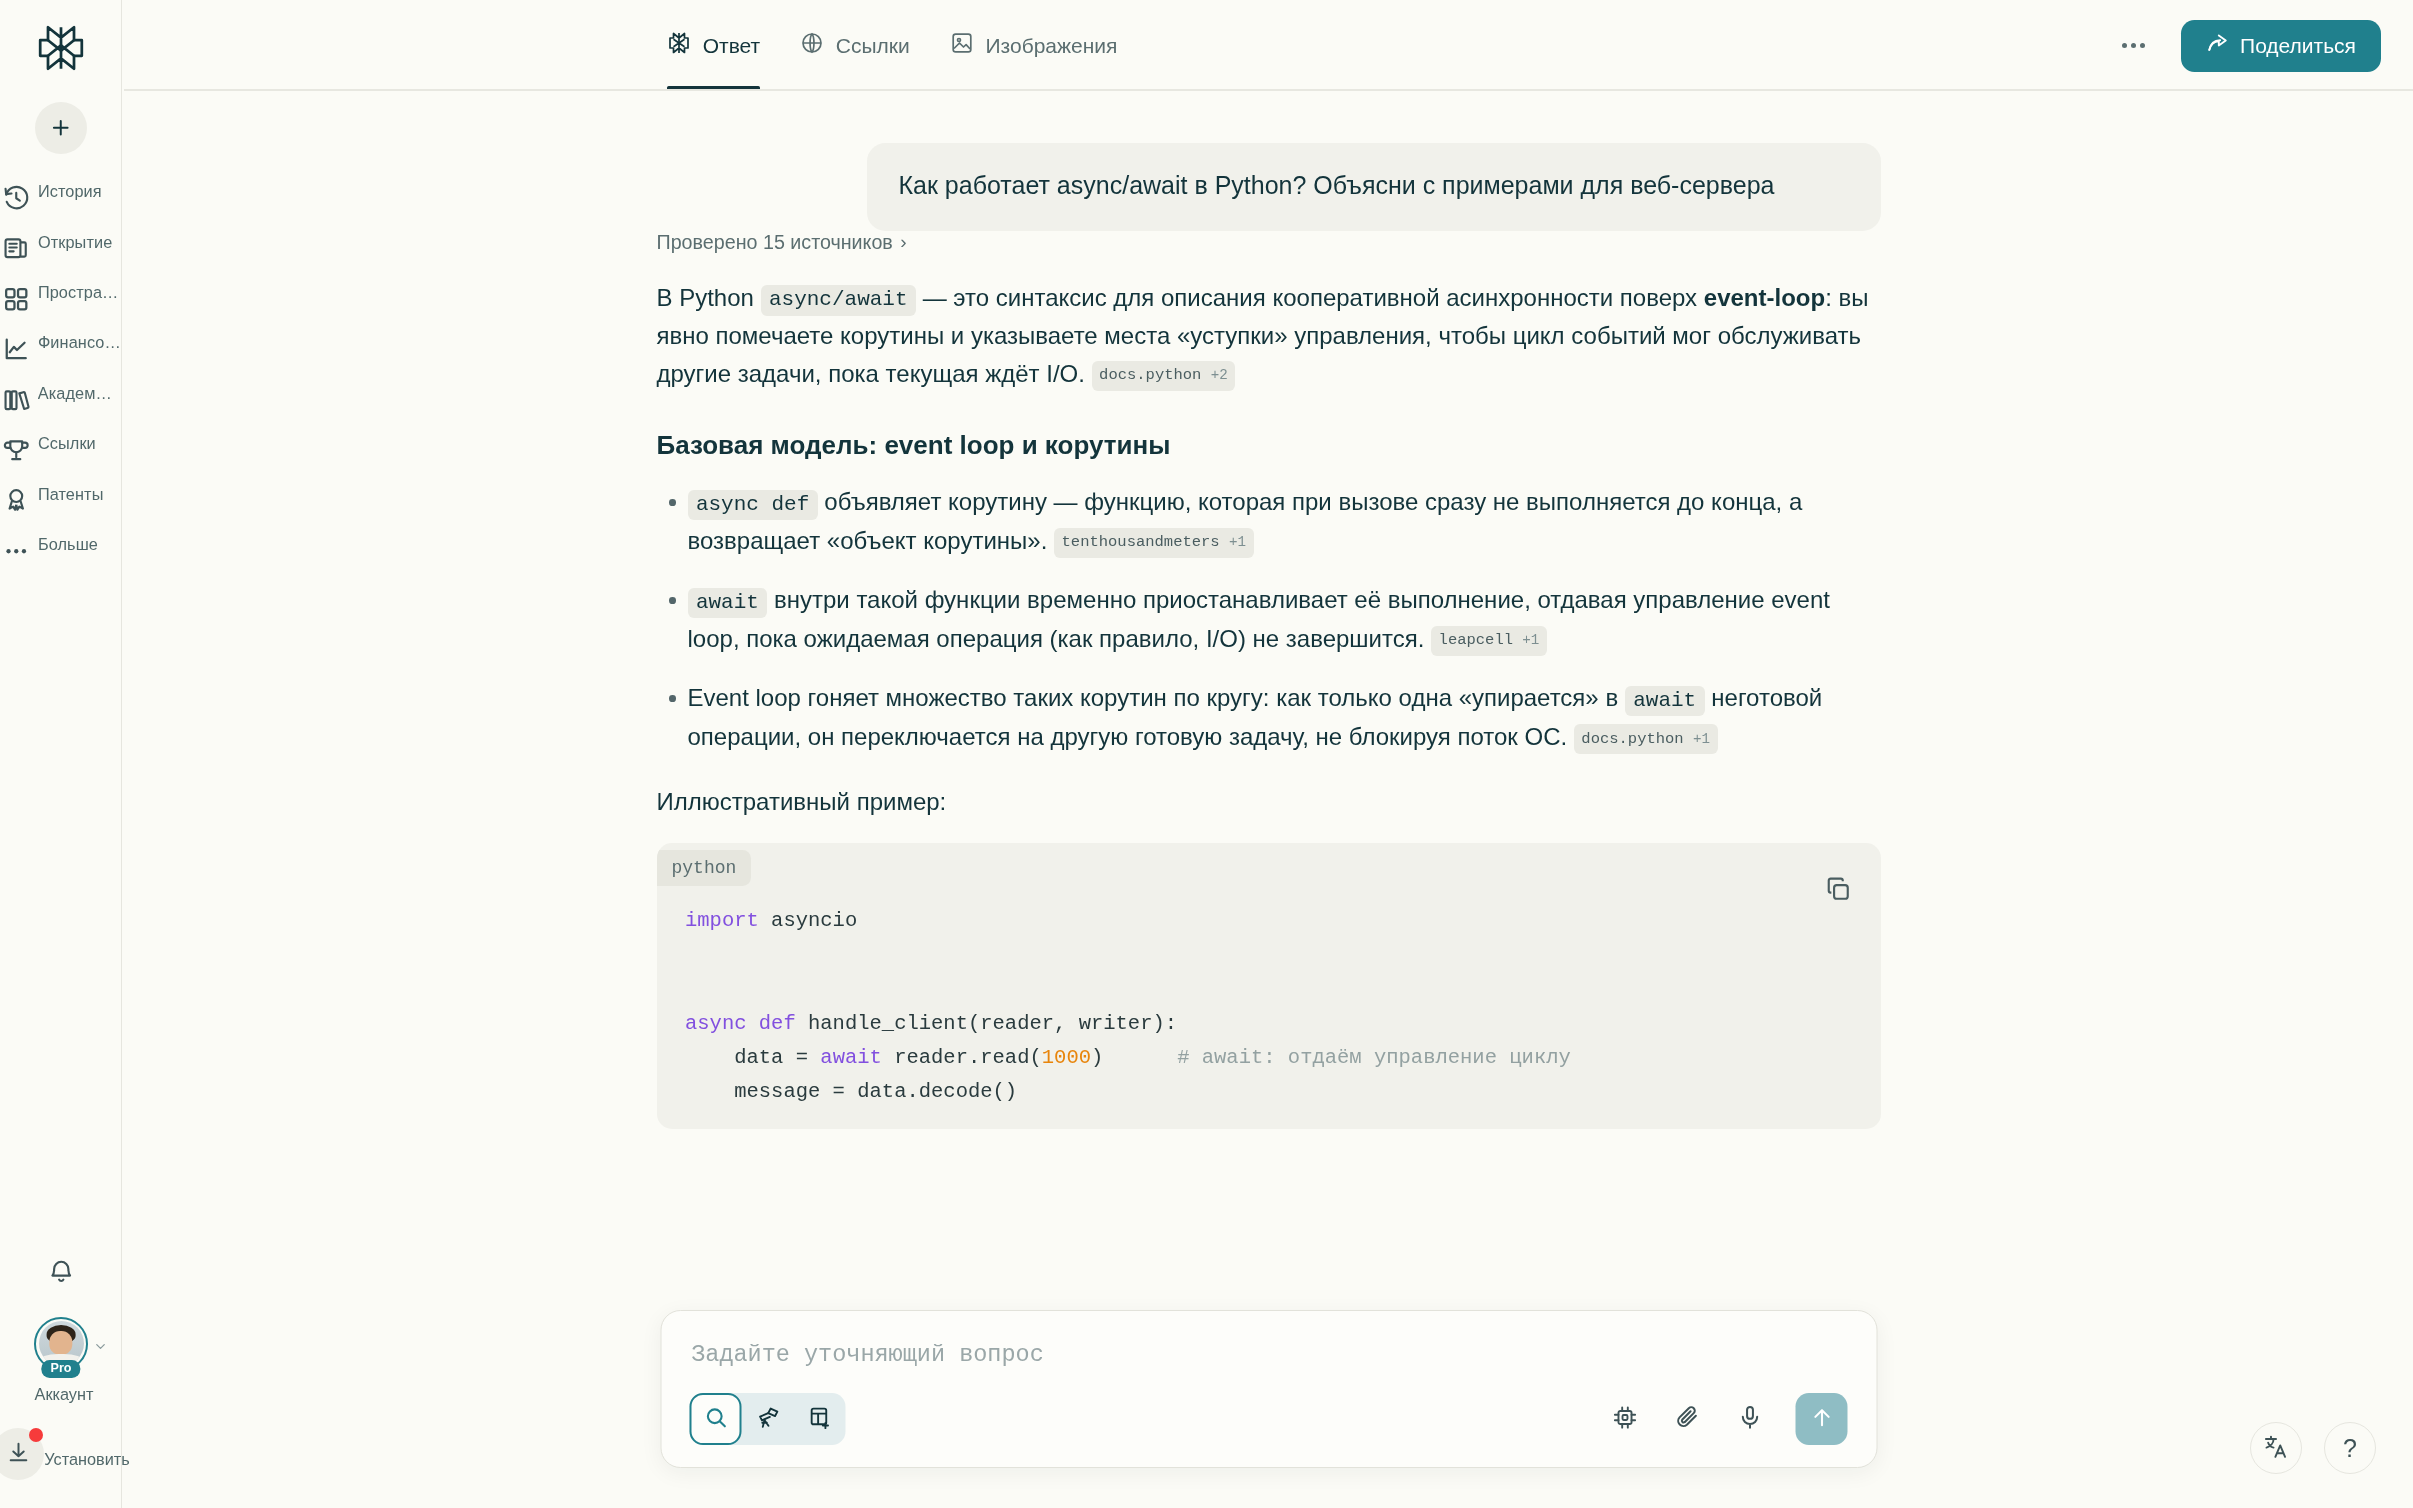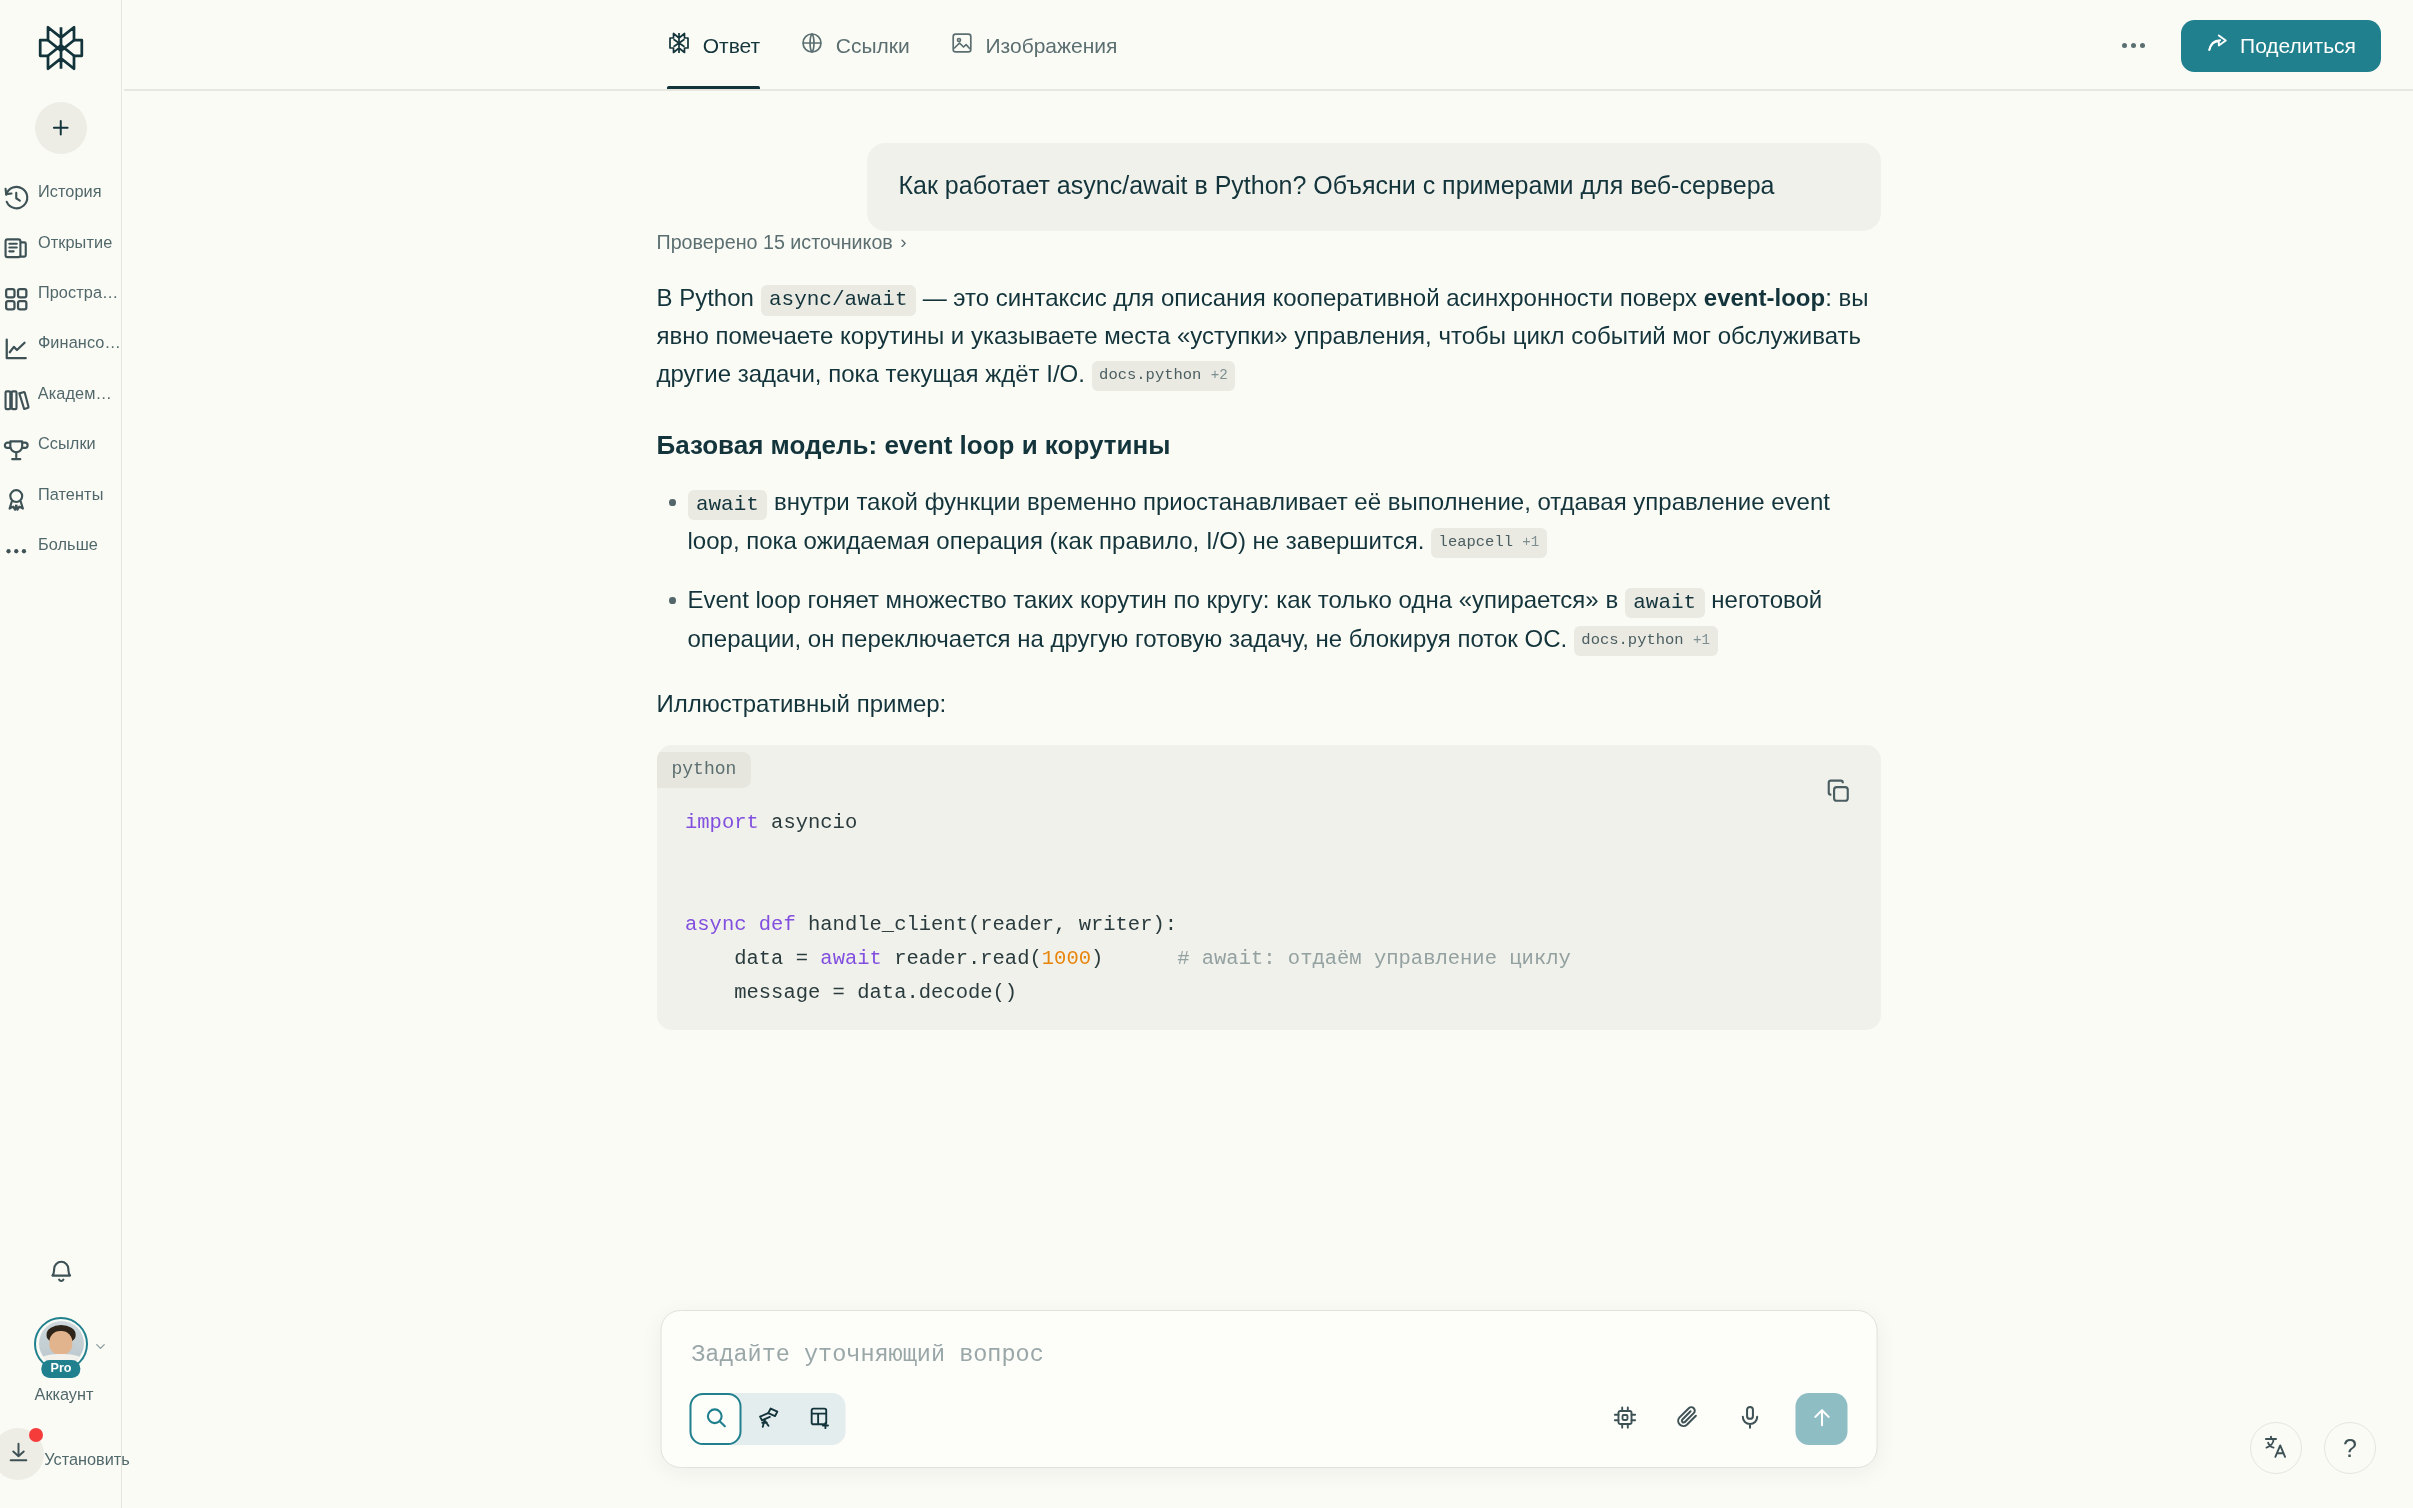--- a/index.html
+++ b/index.html
@@ -447,20 +447,24 @@
 
       <p class="para">
         <span>В Python </span><code class="inline">async/await</code><span> — это синтаксис для описания кооперативной асинхронности поверх </span><b>event-loop</b><span>: вы явно помечаете корутины и указываете места «уступки» управления, чтобы цикл событий мог обслуживать другие задачи, пока текущая ждёт I/O.</span>
         <span class="cite"><span>docs.python</span> <span class="n">+2</span></span>
       </p>
 
       <h2 class="sect">Базовая модель: event loop и корутины</h2>
 
       <ul class="bullets">
         <li>
+          <code class="inline">async def</code><span> объявляет корутину — функцию, которая при вызове сразу не выполняется до конца, а возвращает «объект корутины».</span>
+          <span class="cite"><span>tenthousandmeters</span> <span class="n">+1</span></span>
+        </li>
+        <li>
           <code class="inline">await</code><span> внутри такой функции временно приостанавливает её выполнение, отдавая управление event loop, пока ожидаемая операция (как правило, I/O) не завершится.</span>
           <span class="cite"><span>leapcell</span> <span class="n">+1</span></span>
         </li>
         <li>
           <span>Event loop гоняет множество таких корутин по кругу: как только одна «упирается» в </span><code class="inline">await</code><span> неготовой операции, он переключается на другую готовую задачу, не блокируя поток ОС.</span>
           <span class="cite"><span>docs.python</span> <span class="n">+1</span></span>
         </li>
       </ul>
 
       <p class="lead-in">Иллюстративный пример:</p>

